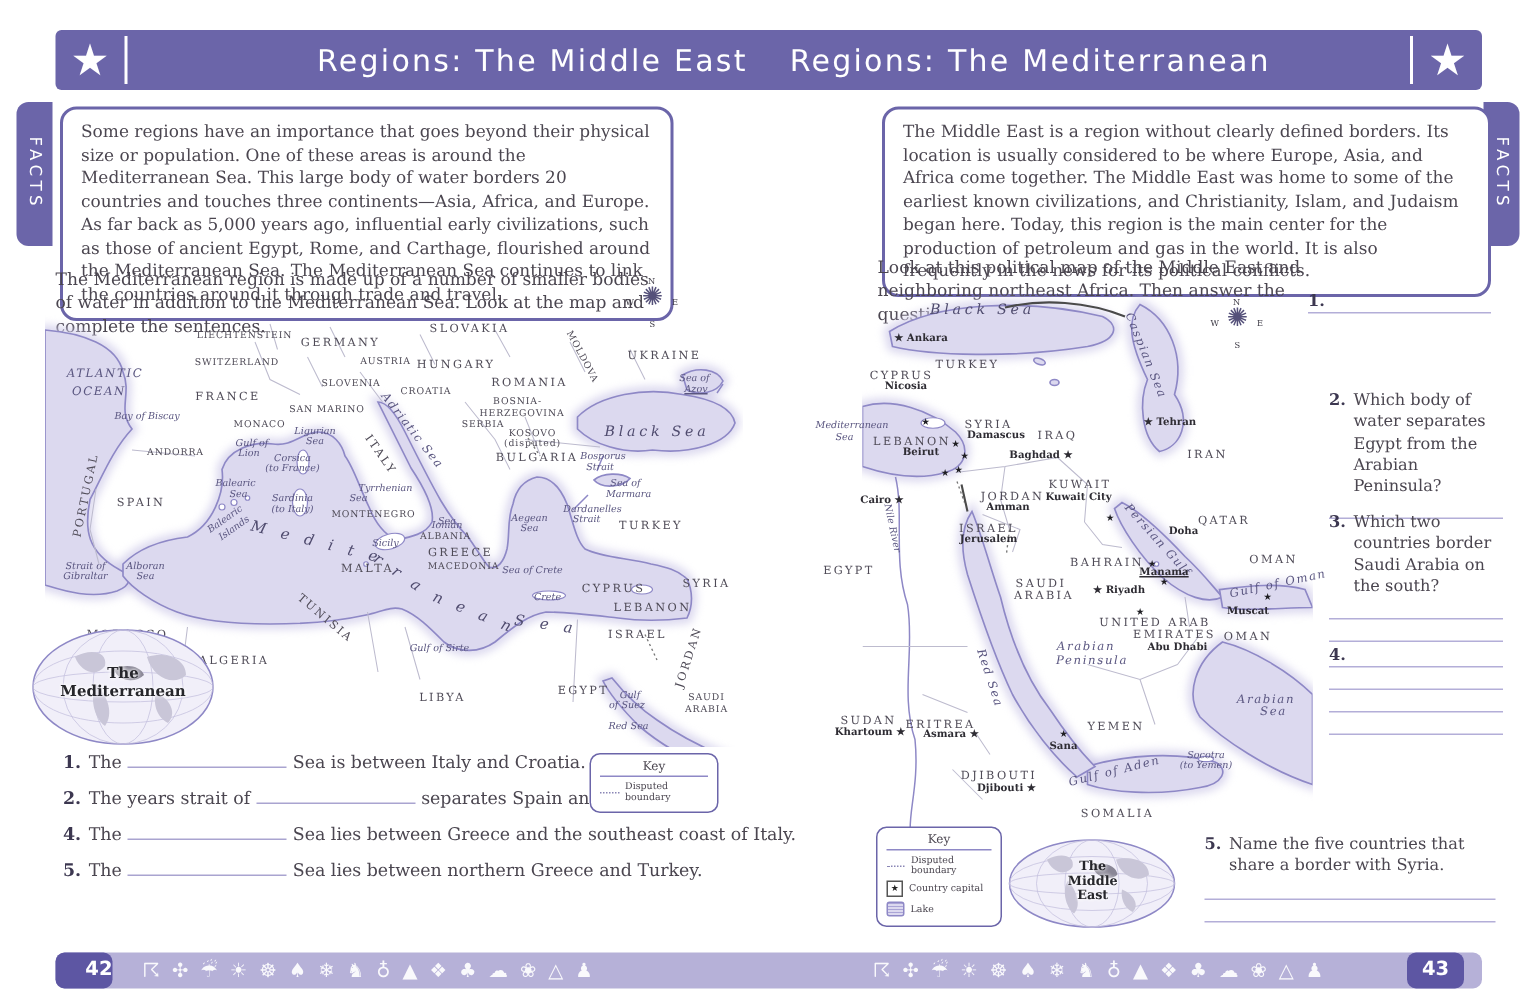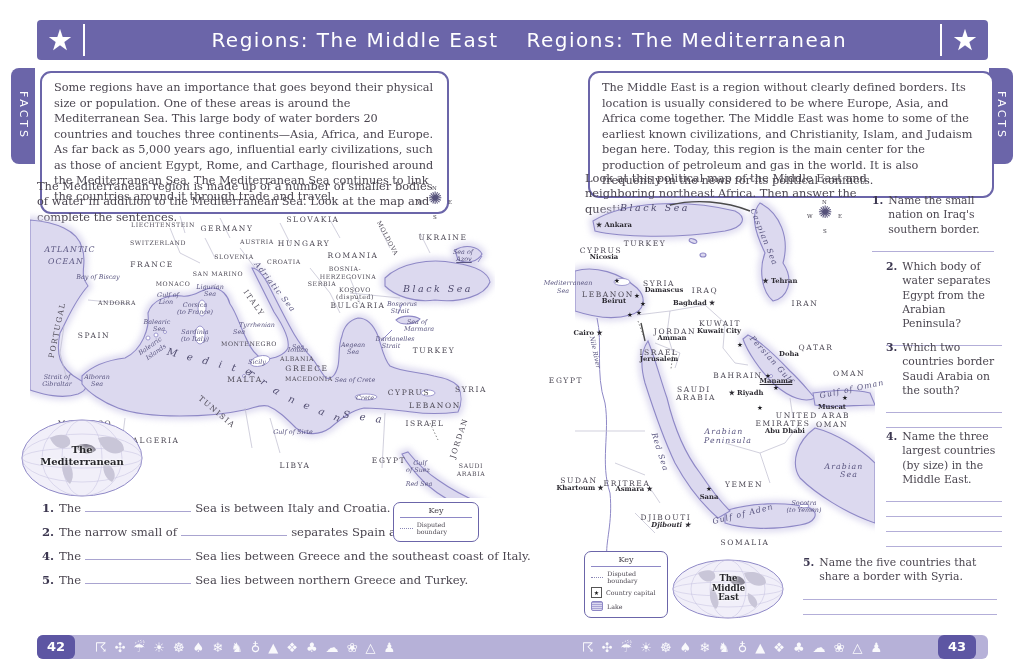--- a/index.html
+++ b/index.html
@@ -91,21 +91,21 @@
   .keyrow{display:flex;align-items:center;gap:4px;margin:3px 0;font-size:6.3px;color:#4b4650;}
   .kdot{width:14px;border-top:1.3px dotted #8a86b5;height:0;}
   .kstar{width:9px;height:9px;border:.8px solid #555;font-size:6px;line-height:9px;text-align:center;color:#222;}
   .klake{width:10px;height:8px;border:.8px solid #8e88c6;border-radius:2px;background:
          repeating-linear-gradient(0deg,#dcd9ef 0 1px,#aaa4d6 1px 2px);}
 
   
   .footer{position:absolute;left:37px;top:635px;width:951px;height:24px;background:#b6b1d8;border-radius:6px;}
   .pnum{position:absolute;top:0;width:38px;height:24px;background:#5d56a3;color:#fff;border-radius:6px;
         font-family:"DejaVu Sans",sans-serif;font-weight:bold;font-size:13px;text-align:center;line-height:24px;}
-  .pnum.l{left:0;} .pnum.r{right:12px;}
+  .pnum.l{left:0;text-align:right;} .pnum.r{right:12px;}
   .icon-run{position:absolute;top:0;height:24px;display:flex;align-items:center;gap:8px;
             color:rgba(255,255,255,.92);font-size:13px;font-family:"DejaVu Sans",sans-serif;}
   #icons-left{left:58px;} #icons-right{left:545px;}
 </style>
 </head>
 <body>
 
 <div id="page">
 
   <div class="hband">
@@ -333,42 +333,42 @@
       <span class="lbl c" style="left: 738px; top: 375px; transform: translate(-50%, -50%) rotate(0deg);">BAHRAIN</span>
       <span class="lbl cap" style="left: 776px; top: 381px; transform: translate(-50%, -50%) rotate(0deg); text-decoration: underline;">Manama</span>
       <span class="lbl star" style="left: 768px; top: 376px; transform: translate(-50%, -50%) rotate(0deg);">★</span>
       <span class="lbl c" style="left: 849px; top: 373px; transform: translate(-50%, -50%) rotate(0deg);">OMAN</span>
       <span class="lbl w" style="left: 852px; top: 389px; transform: translate(-50%, -50%) rotate(-12deg);">Gulf of Oman</span>
       <span class="lbl c" style="left: 694px; top: 389px; transform: translate(-50%, -50%) rotate(0deg);">SAUDI</span>
       <span class="lbl c" style="left: 696px; top: 397px; transform: translate(-50%, -50%) rotate(0deg);">ARABIA</span>
       <span class="lbl cap" style="left: 746px; top: 393px; transform: translate(-50%, -50%) rotate(0deg);">★ Riyadh</span>
       <span class="lbl cap" style="left: 832px; top: 407px; transform: translate(-50%, -50%) rotate(0deg);">Muscat</span>
       <span class="lbl star" style="left: 845px; top: 398px; transform: translate(-50%, -50%) rotate(0deg);">★</span>
-      <span class="lbl c" style="left: 813px; top: 415px; transform: translate(-50%, -50%) rotate(0deg);">UNITED ARAB</span>
+      <span class="lbl c" style="left: 770px; top: 415px; transform: translate(-50%, -50%) rotate(0deg);">UNITED ARAB</span>
       <span class="lbl c" style="left: 783px; top: 423px; transform: translate(-50%, -50%) rotate(0deg);">EMIRATES</span>
       <span class="lbl cap" style="left: 785px; top: 431px; transform: translate(-50%, -50%) rotate(0deg);">Abu Dhabi</span>
       <span class="lbl star" style="left: 760px; top: 408px; transform: translate(-50%, -50%) rotate(0deg);">★</span>
       <span class="lbl c" style="left: 832px; top: 424px; transform: translate(-50%, -50%) rotate(0deg);">OMAN</span>
       <span class="lbl w" style="left: 724px; top: 431px; transform: translate(-50%, -50%) rotate(0deg);">Arabian</span>
       <span class="lbl w" style="left: 728px; top: 440px; transform: translate(-50%, -50%) rotate(0deg);">Peninsula</span>
       <span class="lbl w" style="left: 660px; top: 452px; transform: translate(-50%, -50%) rotate(72deg);">Red Sea</span>
       <span class="lbl w" style="left: 844px; top: 466px; transform: translate(-50%, -50%) rotate(0deg);">Arabian</span>
       <span class="lbl w" style="left: 849px; top: 474px; transform: translate(-50%, -50%) rotate(0deg);">Sea</span>
       <span class="lbl c" style="left: 566px; top: 380px; transform: translate(-50%, -50%) rotate(0deg);">EGYPT</span>
       <span class="lbl c" style="left: 579px; top: 480px; transform: translate(-50%, -50%) rotate(0deg);">SUDAN</span>
       <span class="lbl cap" style="left: 580px; top: 488px; transform: translate(-50%, -50%) rotate(0deg);">Khartoum ★</span>
       <span class="lbl c" style="left: 627px; top: 483px; transform: translate(-50%, -50%) rotate(0deg);">ERITREA</span>
       <span class="lbl cap" style="left: 634px; top: 489px; transform: translate(-50%, -50%) rotate(0deg);">Asmara ★</span>
       <span class="lbl c" style="left: 744px; top: 484px; transform: translate(-50%, -50%) rotate(0deg);">YEMEN</span>
       <span class="lbl star" style="left: 709px; top: 489px; transform: translate(-50%, -50%) rotate(0deg);">★</span>
       <span class="lbl cap" style="left: 709px; top: 497px; transform: translate(-50%, -50%) rotate(0deg);">Sana</span>
       <span class="lbl ws" style="left: 804px; top: 503px; transform: translate(-50%, -50%) rotate(0deg);">Socotra</span>
       <span class="lbl ws" style="left: 804px; top: 510px; transform: translate(-50%, -50%) rotate(0deg);">(to Yemen)</span>
       <span class="lbl c" style="left: 666px; top: 517px; transform: translate(-50%, -50%) rotate(0deg);">DJIBOUTI</span>
-      <span class="lbl cap" style="left: 671px; top: 525px; transform: translate(-50%, -50%) rotate(0deg); font-style: italic;">Djibouti ★</span>
+      <span class="lbl cap" style="left: 671px; top: 525px; transform: translate(-50%, -50%) rotate(0deg);">Djibouti ★</span>
       <span class="lbl w" style="left: 743px; top: 514px; transform: translate(-50%, -50%) rotate(-14deg);">Gulf of Aden</span>
       <span class="lbl c" style="left: 745px; top: 542px; transform: translate(-50%, -50%) rotate(0deg);">SOMALIA</span>
     </div>
 
   <div class="compass" id="compass-left">
     <span class="pt pn">N</span>
     <span class="pt pe">E</span>
     <span class="pt ps">S</span>
     <span class="pt pw">W</span>
     <div class="rose">✺</div>
@@ -408,44 +408,42 @@
     </svg>
     <div class="gcap" id="globe-cap-right">
         <div>The</div>
         <div>Middle</div>
         <div>East</div>
       </div>
   </div>
 
   <div id="q-left">
       <div class="qlrow"><span class="qnum">1.</span><span>The</span><span class="blank"></span><span>Sea is between Italy and Croatia.</span></div>
-      <div class="qlrow"><span class="qnum">2.</span><span>The narrow small of</span><span class="blank"></span><span>separates Spain and Morocco.</span></div>
+      <div class="qlrow"><span class="qnum">2.</span><span>The years strait of</span><span class="blank"></span><span>separates Spain and Morocco.</span></div>
       <div class="qlrow"><span class="qnum">4.</span><span>The</span><span class="blank"></span><span>Sea lies between Greece and the southeast coast of Italy.</span></div>
       <div class="qlrow"><span class="qnum">5.</span><span>The</span><span class="blank"></span><span>Sea lies between northern Greece and Turkey.</span></div>
     </div>
 
   <div class="qr" id="qr1">
       <span class="qnum" style="float: left;">1.</span>
-      <div class="qtext">Name the small nation on Iraq's southern border.</div>
       <div class="ansline"></div>
     </div>
   <div class="qr" id="qr2">
       <span class="qnum" style="float: left;">2.</span>
       <div class="qtext">Which body of water separates Egypt from the Arabian Peninsula?</div>
       <div class="ansline"></div>
     </div>
   <div class="qr" id="qr3">
       <span class="qnum" style="float: left;">3.</span>
       <div class="qtext">Which two countries border Saudi Arabia on the south?</div>
       <div class="ansline"></div>
       <div class="ansline"></div>
     </div>
   <div class="qr" id="qr4">
       <span class="qnum" style="float: left;">4.</span>
-      <div class="qtext">Name the three largest countries (by size) in the Middle East.</div>
       <div class="ansline"></div>
       <div class="ansline"></div>
       <div class="ansline"></div>
       <div class="ansline"></div>
     </div>
   <div class="qr" id="qr5">
       <span class="qnum" style="float: left;">5.</span>
       <div class="qtext">Name the five countries that share a border with Syria.</div>
       <div class="ansline"></div>
       <div class="ansline"></div>

